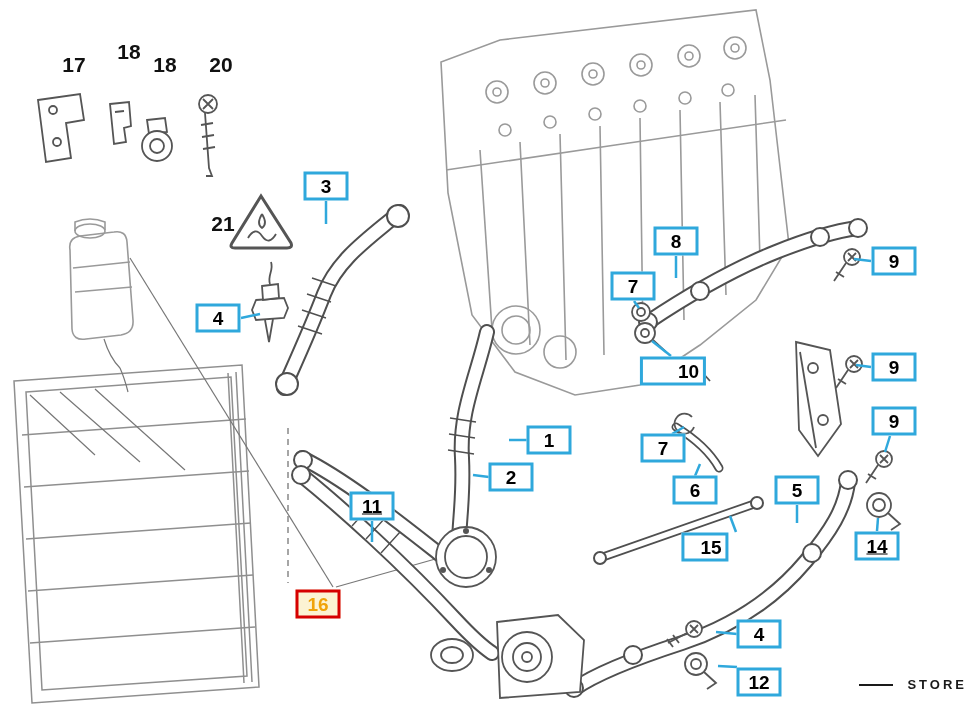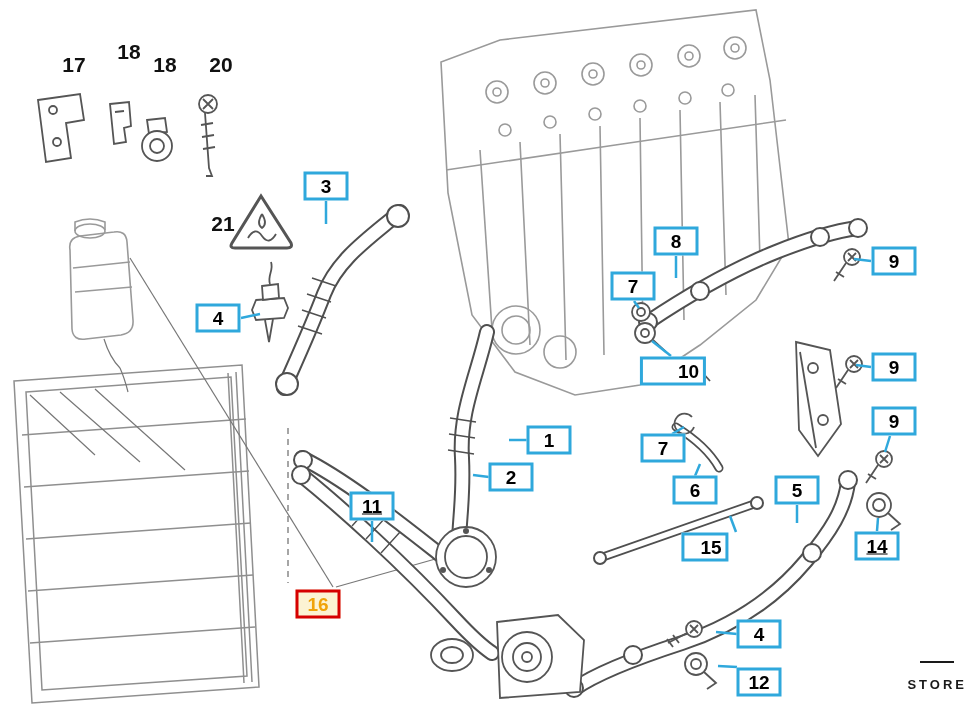--- a/index.html
+++ b/index.html
@@ -69,21 +69,20 @@
     bottom: 16px;
     text-align: right;
     z-index: 6;
   }
   .store-row {
     display: flex;
     align-items: center;
     justify-content: flex-end;
     gap: 14px;
     margin-bottom: 1px;
-    flex-direction: column;
   }
   .store-line {
     display: inline-block;
     width: 34px;
     height: 2px;
     background: #1a1a1a;
   }
   .store-text {
     font-size: 13px;
     font-weight: bold;

